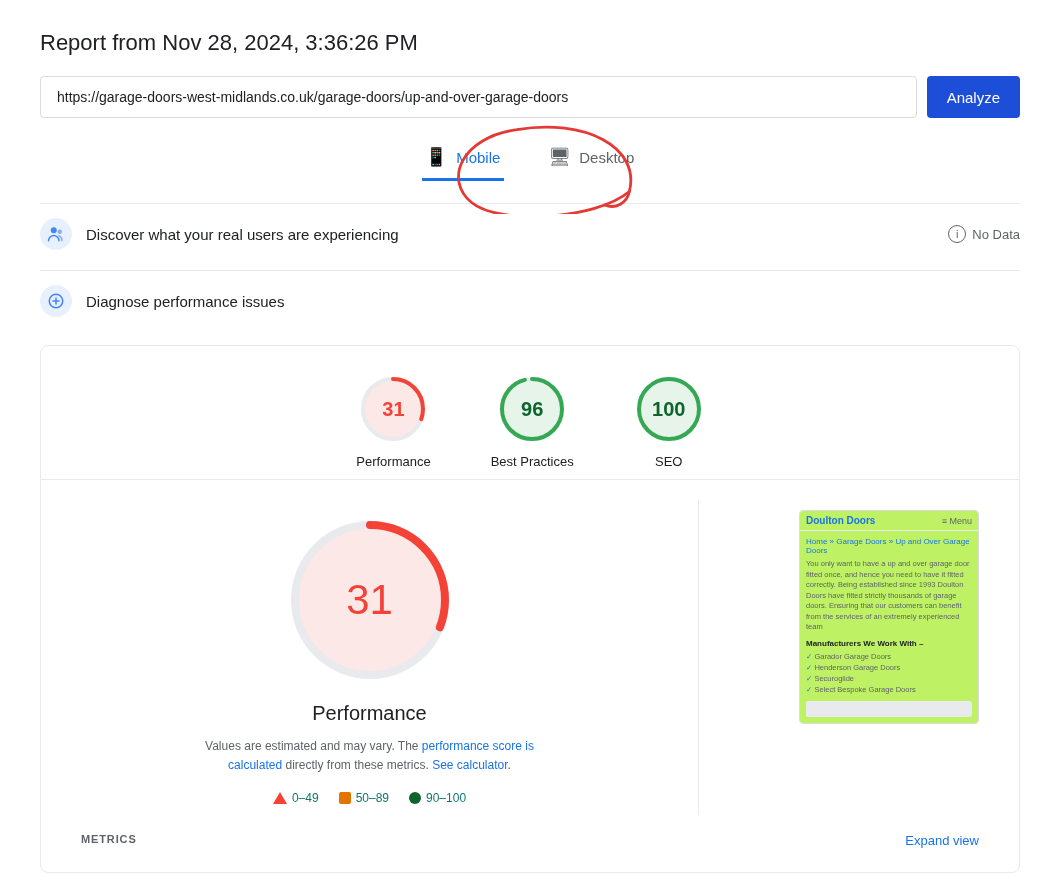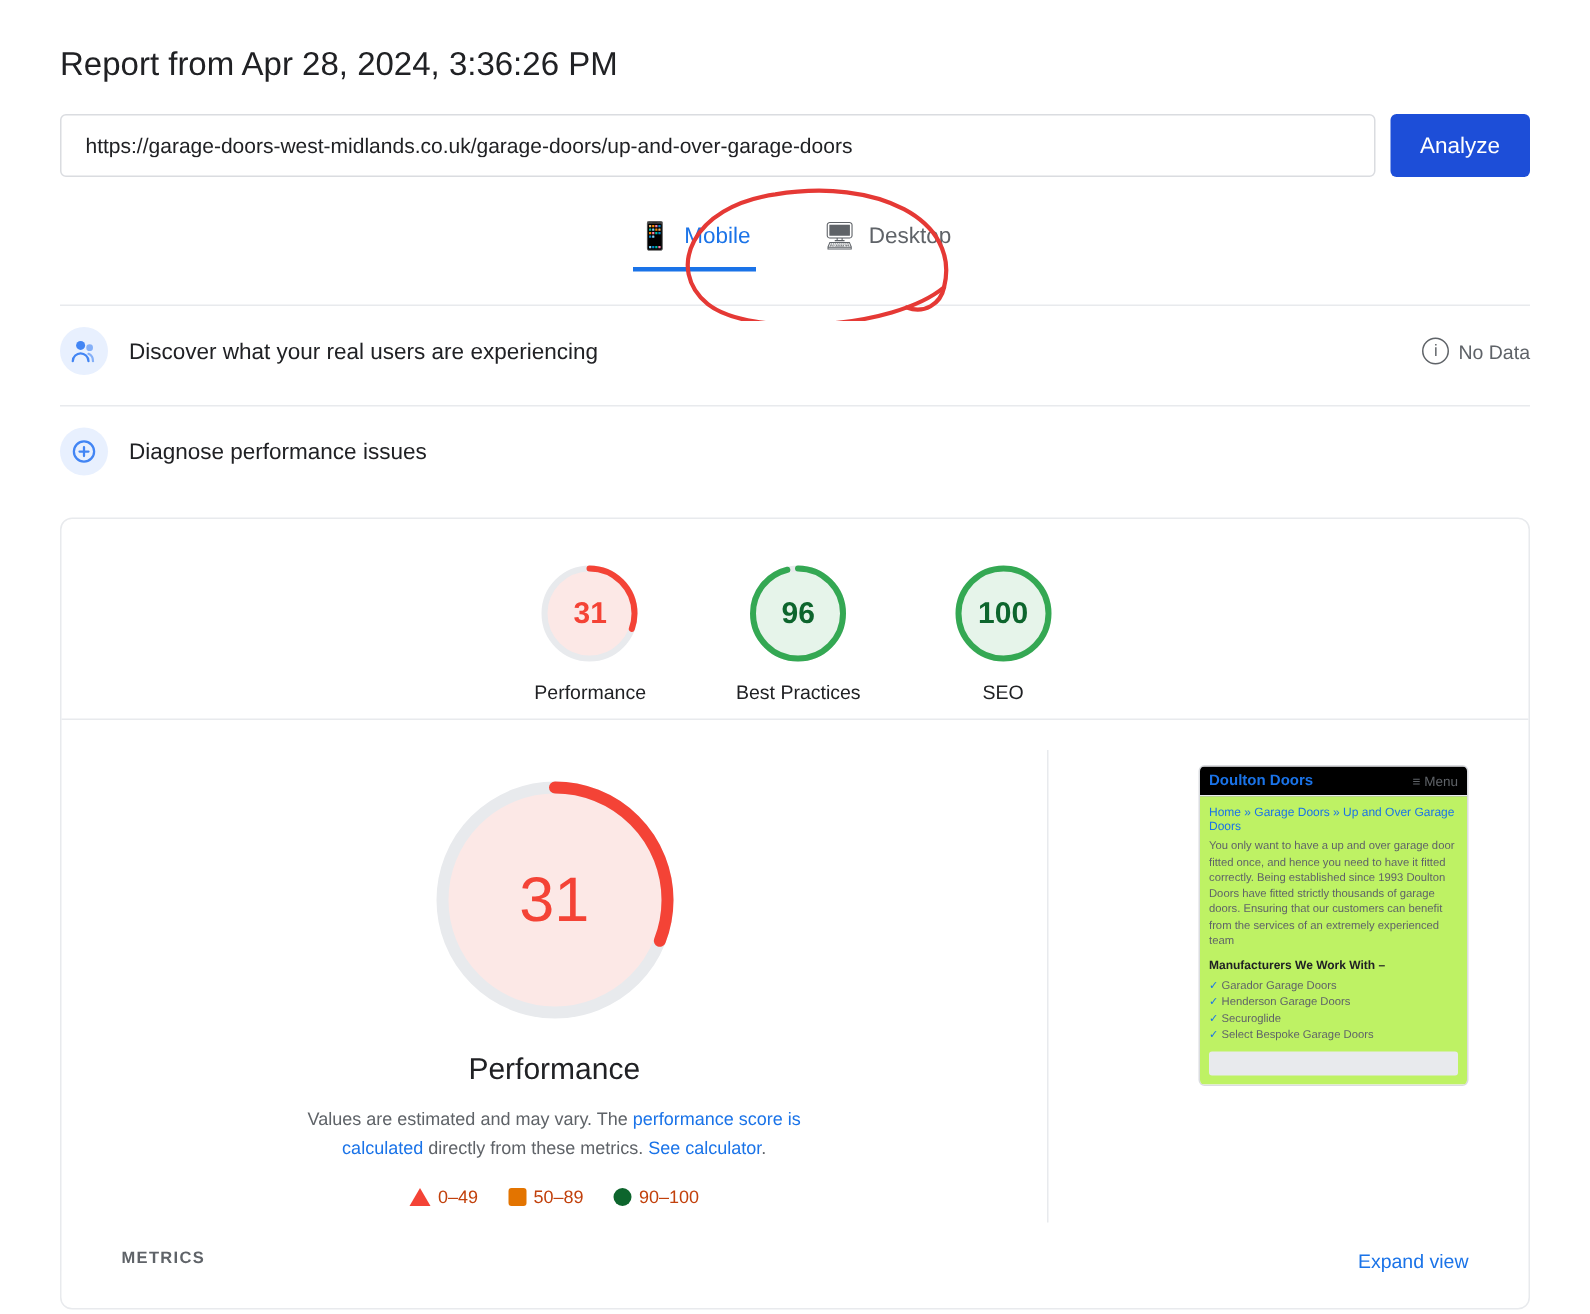--- a/index.html
+++ b/index.html
@@ -219,21 +219,21 @@
     }
     .perf-note a {
       color: #1a73e8;
       text-decoration: none;
     }
     .legend-row {
       display: flex;
       gap: 20px;
       align-items: center;
       font-size: 12px;
-      color: #c2410c;
+      color: #0f766e;
     }
     .legend-item {
       display: flex;
       align-items: center;
       gap: 5px;
     }
     .legend-dot-red { width: 0; height: 0; border-left: 7px solid transparent; border-right: 7px solid transparent; border-bottom: 12px solid #f44336; }
     .legend-dot-orange { width: 12px; height: 12px; background: #e37400; border-radius: 2px; }
     .legend-dot-green { width: 12px; height: 12px; background: #0d652d; border-radius: 50%; }
 
@@ -246,21 +246,21 @@
       padding-top: 10px;
     }
     .page-thumbnail {
       width: 180px;
       border: 1px solid #dadce0;
       border-radius: 4px;
       overflow: hidden;
       font-size: 11px;
     }
     .thumb-header {
-      background: #000000;
+      background: #bef264;
       padding: 4px 6px;
       display: flex;
       align-items: center;
       justify-content: space-between;
       border-bottom: 1px solid #e8eaed;
     }
     .thumb-brand {
       font-weight: 600;
       color: #1a73e8;
       font-size: 10px;
@@ -344,21 +344,21 @@
       background: #e8eaed;
       align-self: stretch;
       margin: 0 10px;
     }
   </style>
 </head>
 <body>
 
 <div class="page">
 
-  <h1 class="report-title">Report from Apr 28, 2024, 3:36:26 PM</h1>
+  <h1 class="report-title">Report from Nov 28, 2024, 3:36:26 PM</h1>
 
   <div class="url-bar-row">
     <input class="url-input" type="text" value="https://garage-doors-west-midlands.co.uk/garage-doors/up-and-over-garage-doors" style="">
     <button class="analyze-btn">Analyze</button>
   </div>
 
   <div class="device-tabs" style="position:relative;">
 
     <svg class="annotation-circle" viewBox="0 0 170 80" fill="none" xmlns="http://www.w3.org/2000/svg" style="position:absolute;top:-14px;left:50%;transform:translateX(-85px);width:200px;height:90px;pointer-events:none;z-index:10;">
       <path d="M 160 60 C 170 20, 120 -5, 60 5 C 10 12, -5 50, 20 70 C 45 90, 130 85, 160 60 Z" stroke="#e53935" stroke-width="2.5" fill="none"></path>

